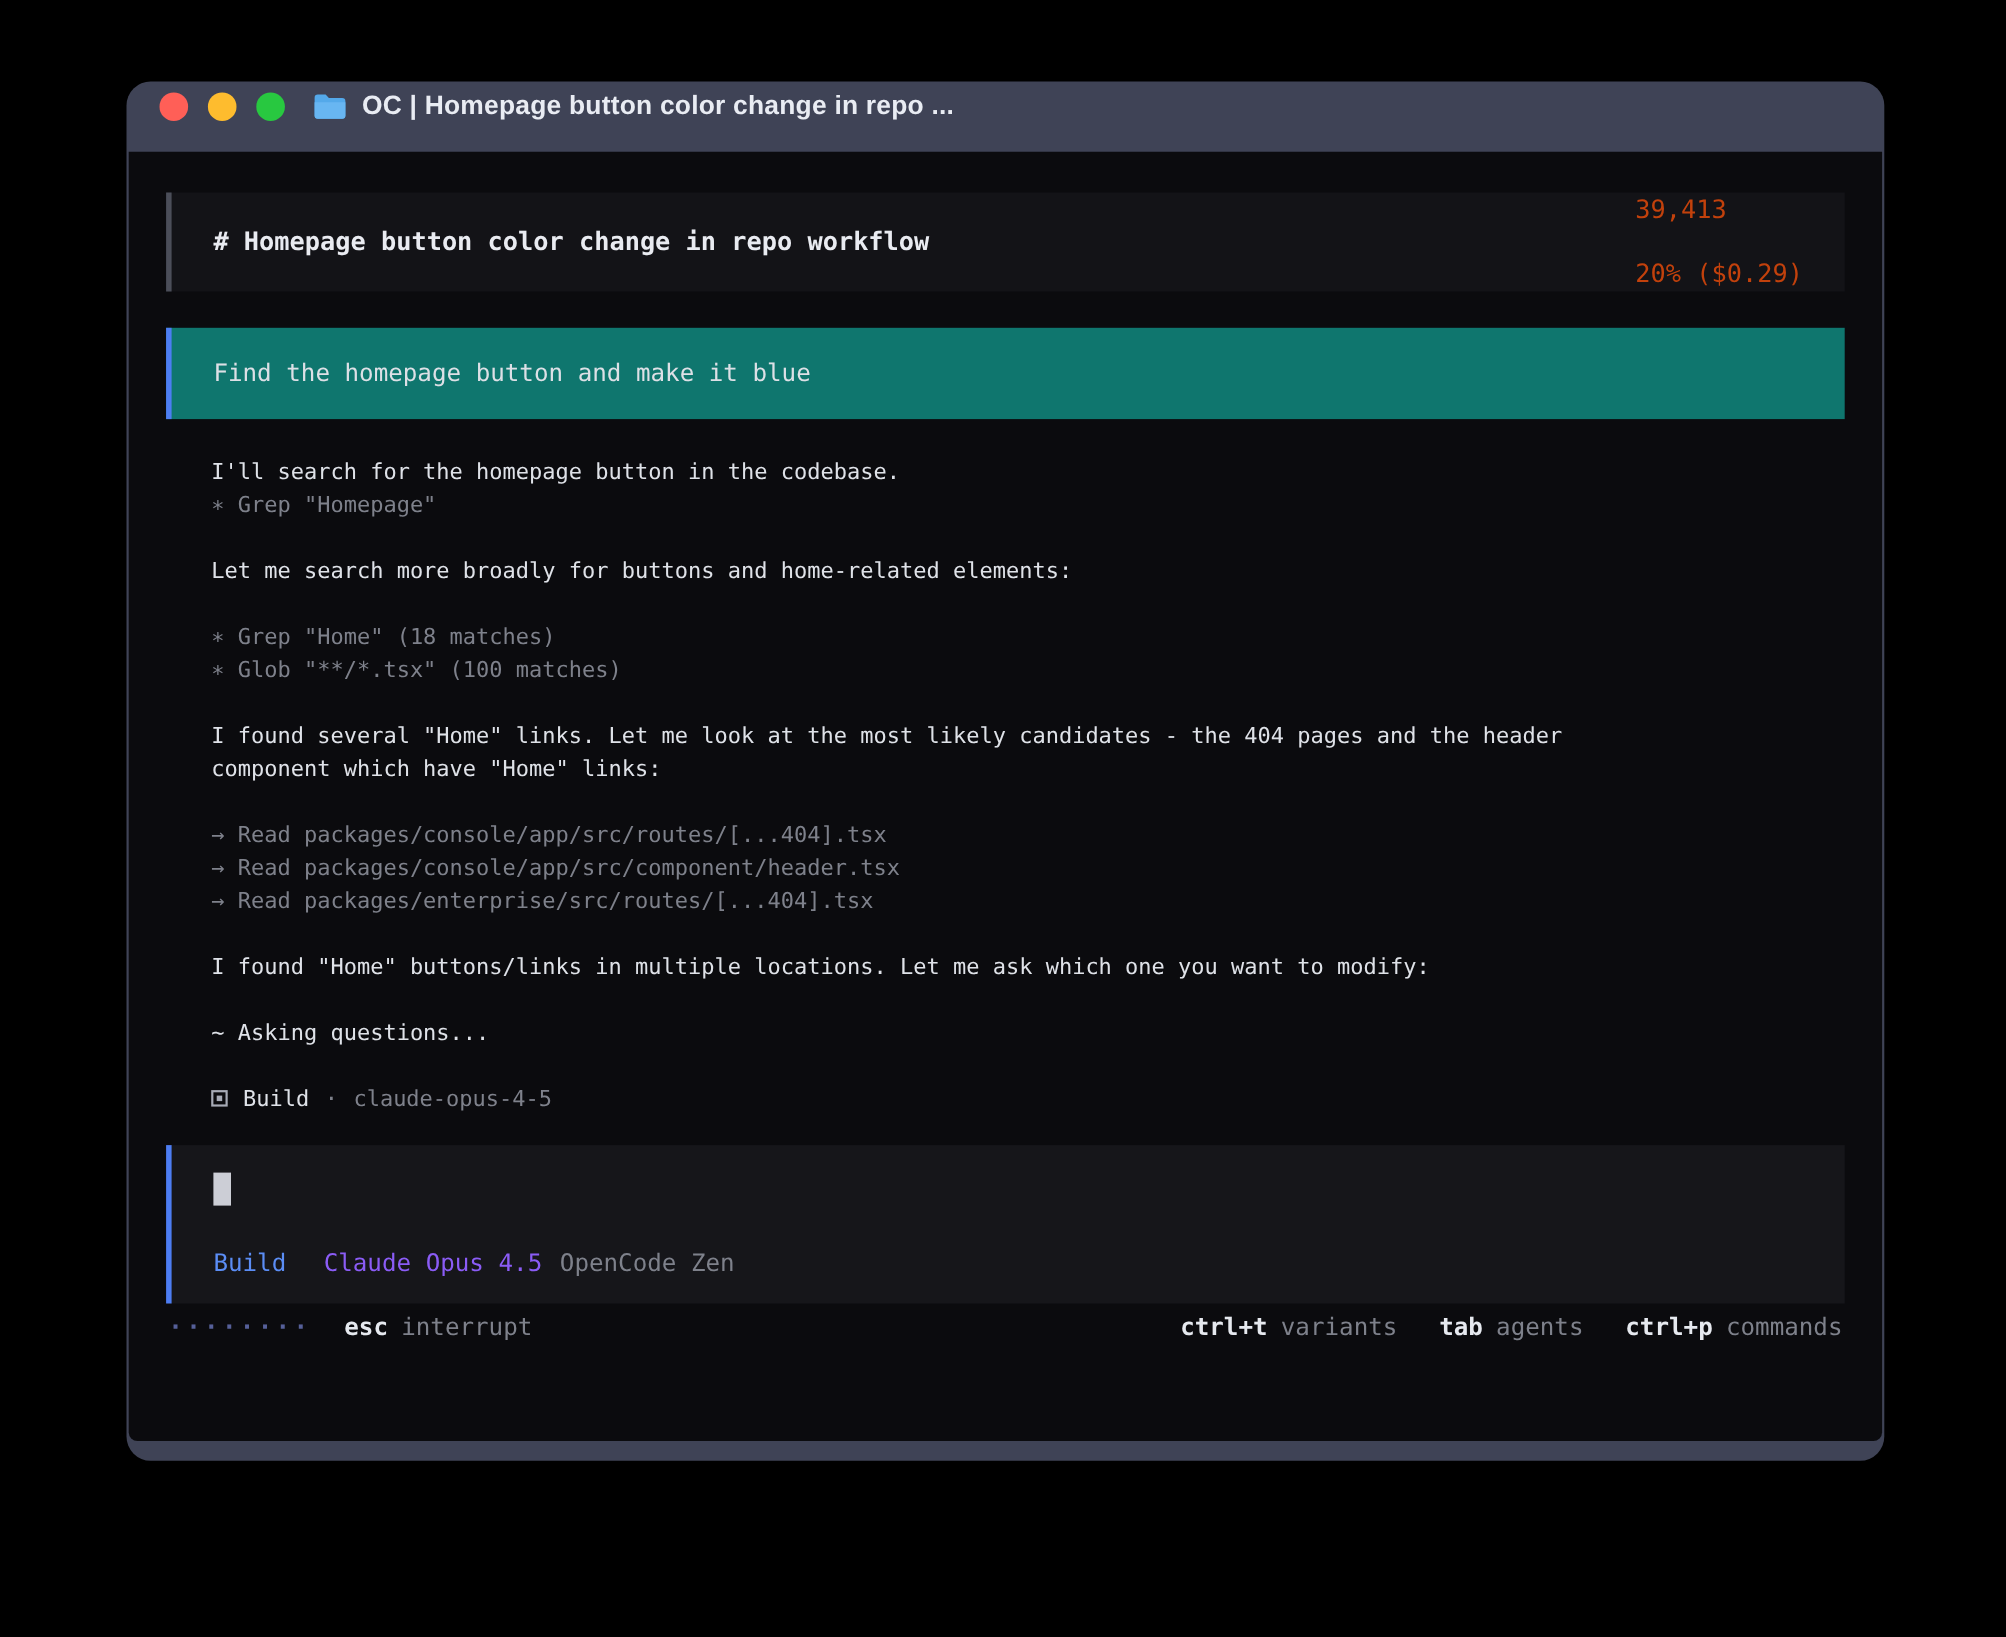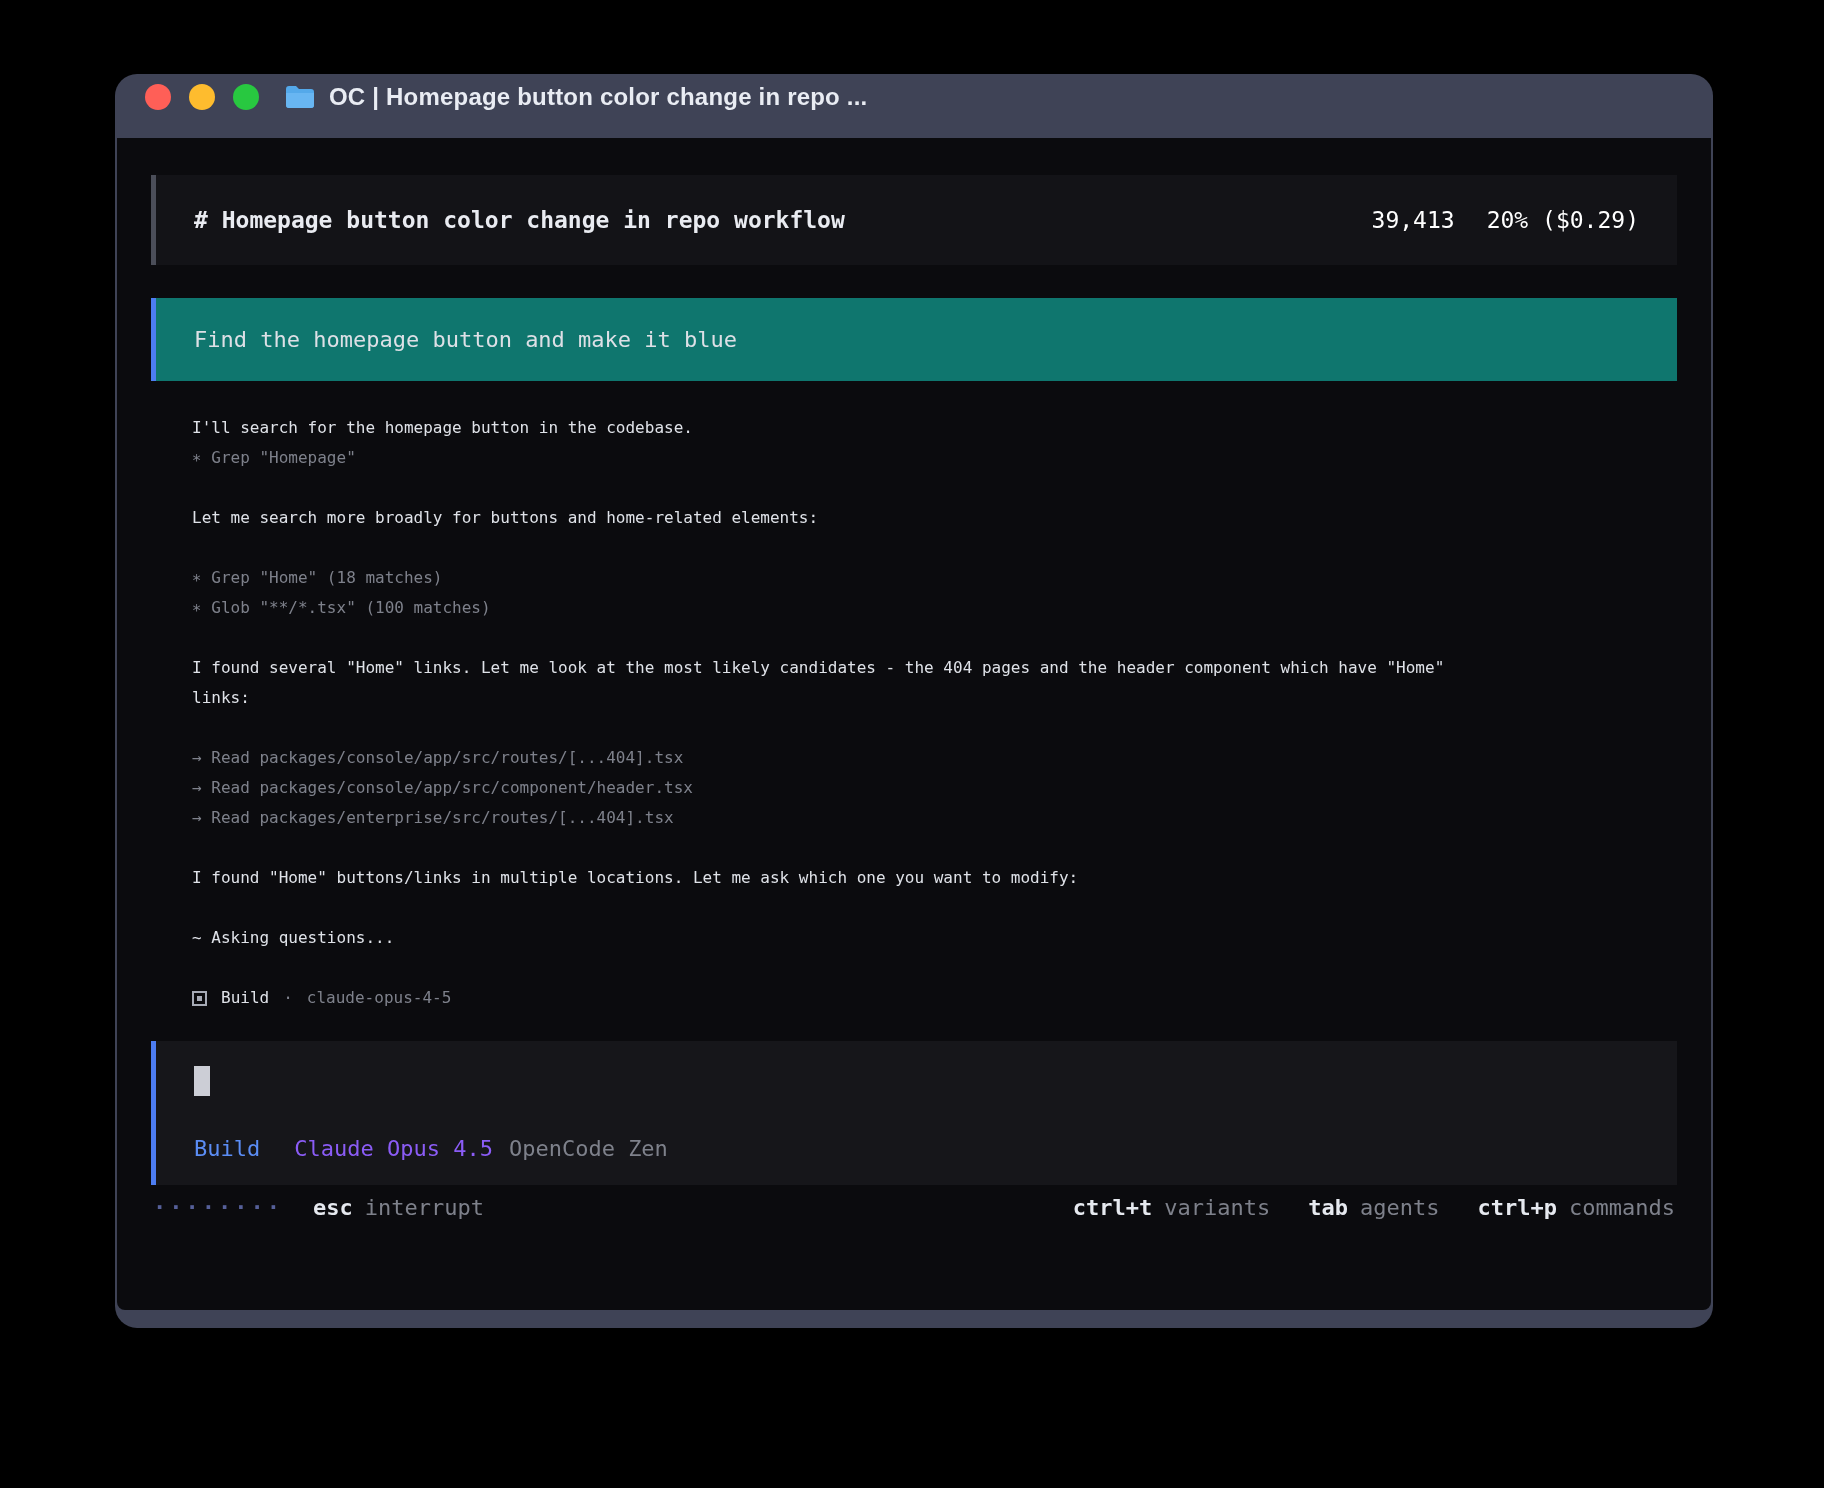--- a/index.html
+++ b/index.html
@@ -30,27 +30,27 @@
     position:absolute; left:2px; right:2px; top:64px; bottom:18px;
     background:#0b0b0e; border-radius:0 0 8px 8px; overflow:hidden;
     padding:0 34px;
   }
   .block { border-left:5px solid; }
   .header-block {
     margin-top:37px; height:90px; background:#131317; border-color:#4b4e59;
     display:flex; align-items:center; justify-content:space-between; padding:0 38px;
   }
   .header-title { color:#e9ebf1; font-weight:bold; font-size:23px; }
-  .header-meta { color:#ffffff; font-size:23px; display:flex; gap:32px; }
+  .header-meta { color:#c2410c; font-size:23px; display:flex; gap:32px;flex-direction:column; }
   .user-block {
     margin-top:33px; height:83px; background:#0f766e; border-color:#4d7df2;
     display:flex; align-items:center; padding:0 38px;
   }
   .user-text { color:#dde0e6; font-size:22px; }
-  .transcript { margin-top:32px; padding-left:41px; max-width:1330px; font-size:16px; line-height:30px; }
+  .transcript { margin-top:32px; padding-left:41px; max-width:1330px; font-size:20px; line-height:30px; }
   .t-line { min-height:30px; }
   .t-white { color:#dfe2e8; }
   .t-gray  { color:#7e818b; }
   .gap { margin-top:30px; }
   .agent-row { display:flex; align-items:center; gap:14px; }
   .agent-icon {
     width:15px; height:15px; border:2px solid #a7abb6; display:inline-flex;
     align-items:center; justify-content:center; flex:0 0 auto;
   }
   .agent-icon span { width:5px; height:5px; background:#a7abb6; display:block; }

